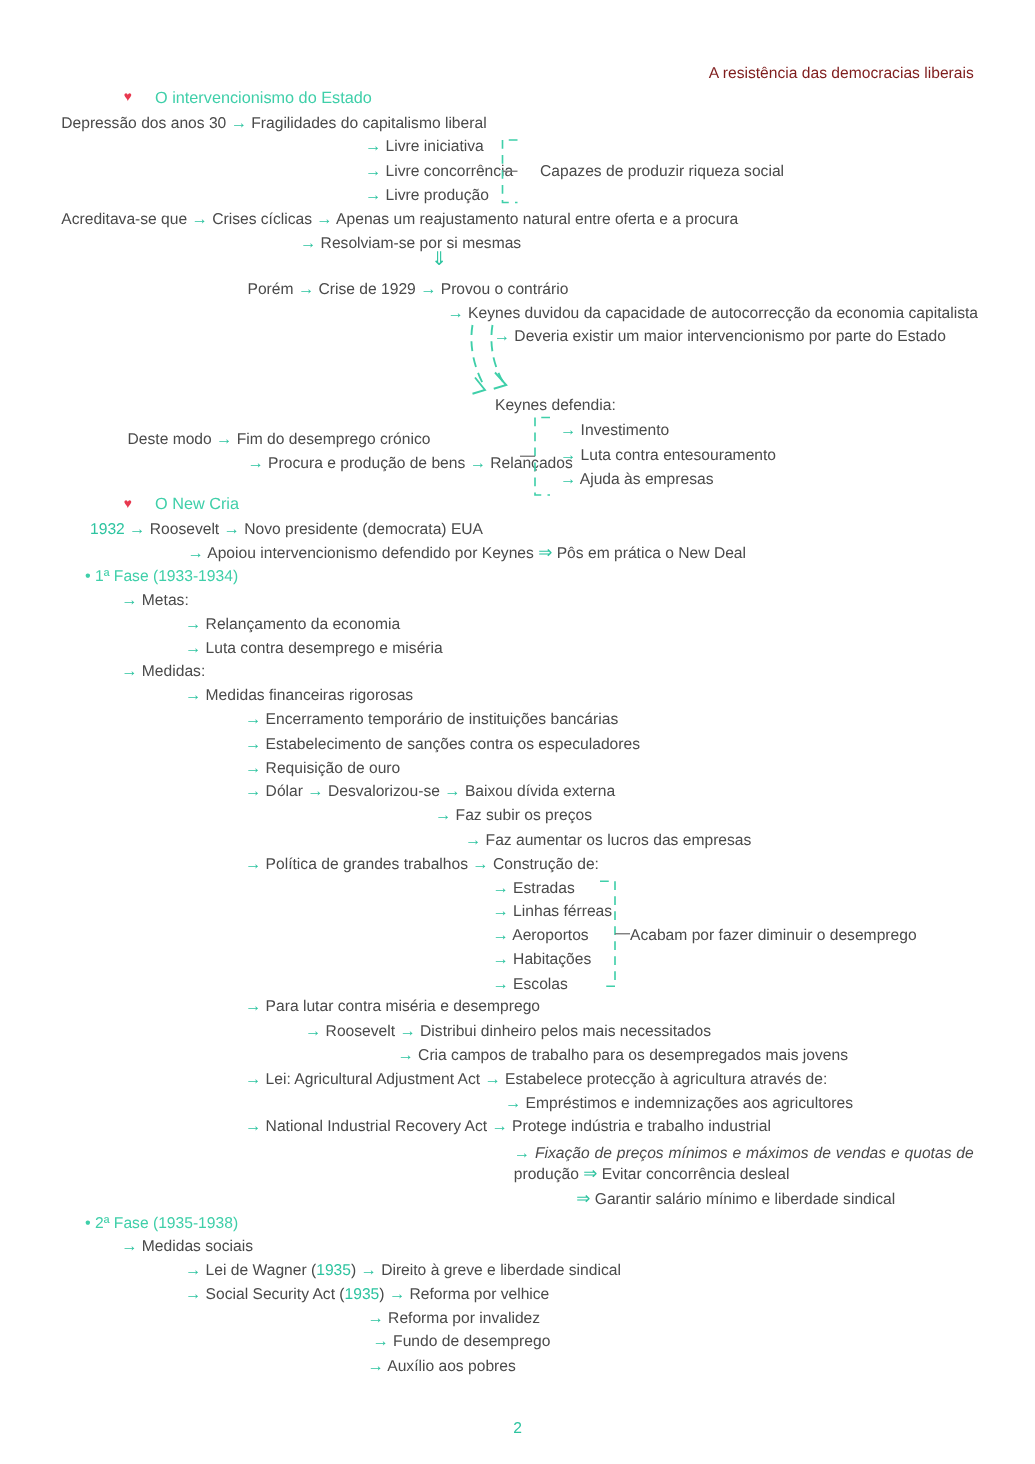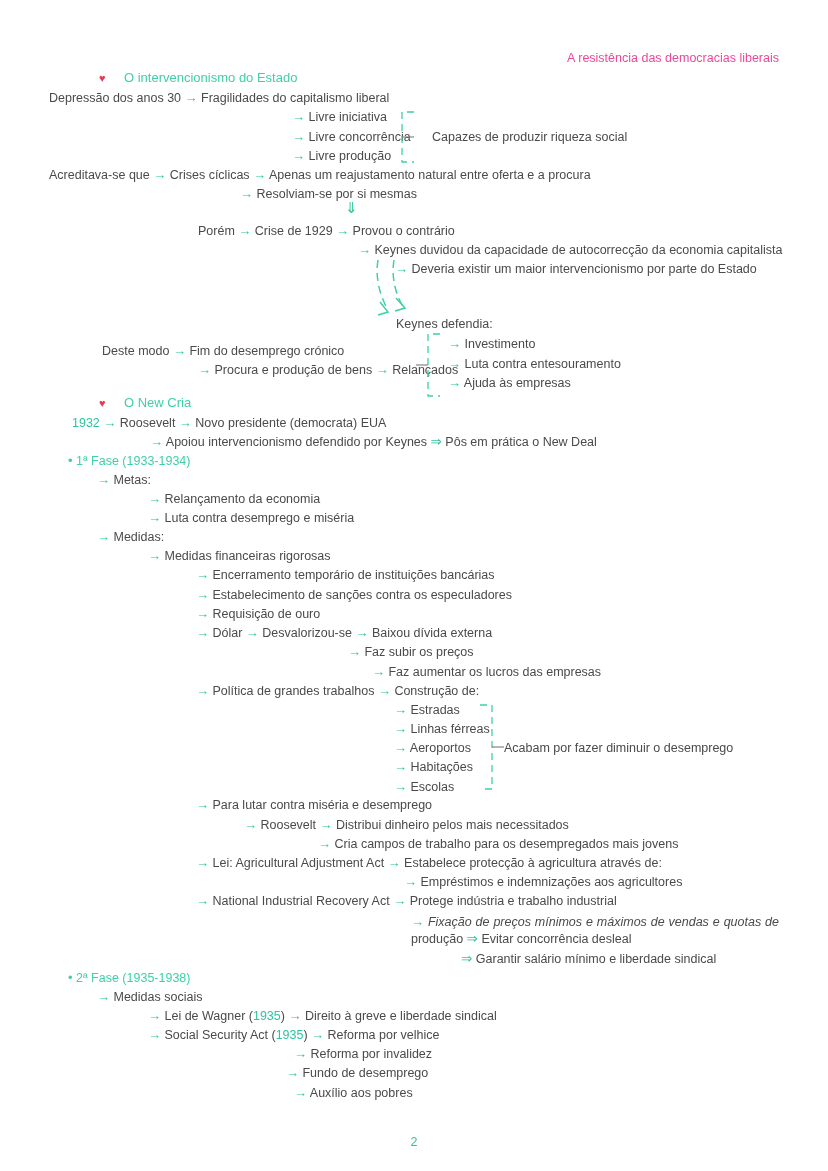--- a/index.html
+++ b/index.html
@@ -38,21 +38,21 @@
     font-size: 13.5px;
   }
   .teal {
     color: #2ec4a0;
   }
   .head-title {
     position: absolute;
     right: 49px;
     top: 51px;
     font-size: 12.5px;
-    color: #ec4899;
+    color: #7f1d1d;
     white-space: nowrap;
   }
   .section-head {
     position: absolute;
     white-space: nowrap;
     font-size: 13px;
     color: #3fcfa9;
   }
   .heart {
     position: absolute;
@@ -389,21 +389,21 @@
     <span class="arr">→</span>
     <span>Social Security Act (</span><span class="teal">1935</span><span>)</span>
     <span class="arr">→</span>
     <span>Reforma por velhice</span>
   </div>
 
   <div class="ln" style="left:294px; top:1046px;">
     <span class="arr">→</span>
     <span>Reforma por invalidez</span>
   </div>
-  <div class="ln" style="left:286px; top:1065px;">
+  <div class="ln" style="left:298px; top:1065px;">
     <span class="arr">→</span>
     <span>Fundo de desemprego</span>
   </div>
   <div class="ln" style="left:294px; top:1085px;">
     <span class="arr">→</span>
     <span>Auxílio aos pobres</span>
   </div>
 
   <div class="pagenum">2</div>
 

